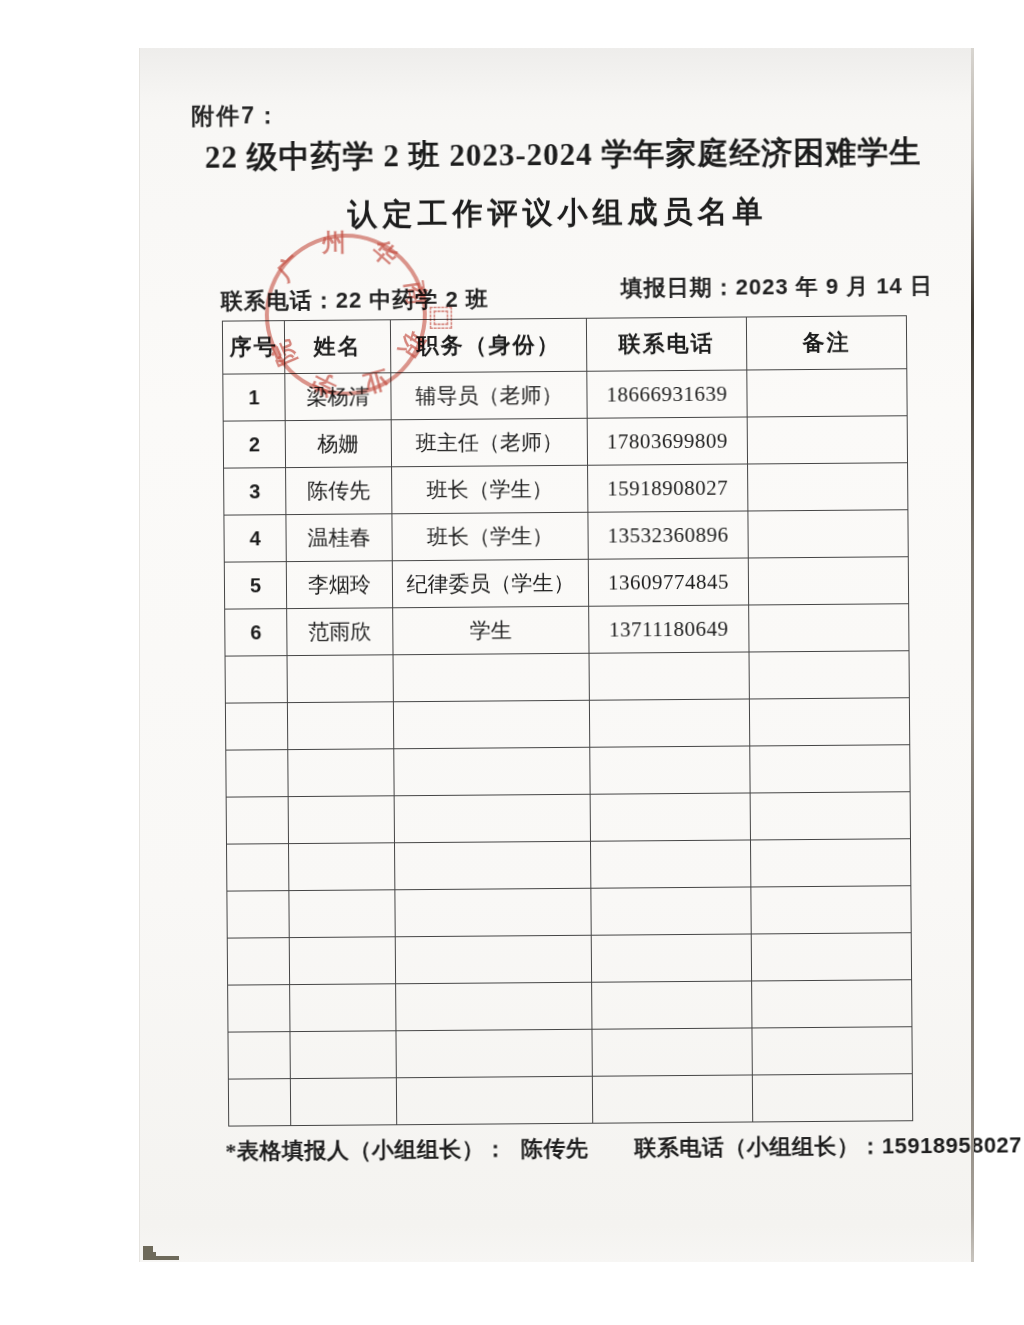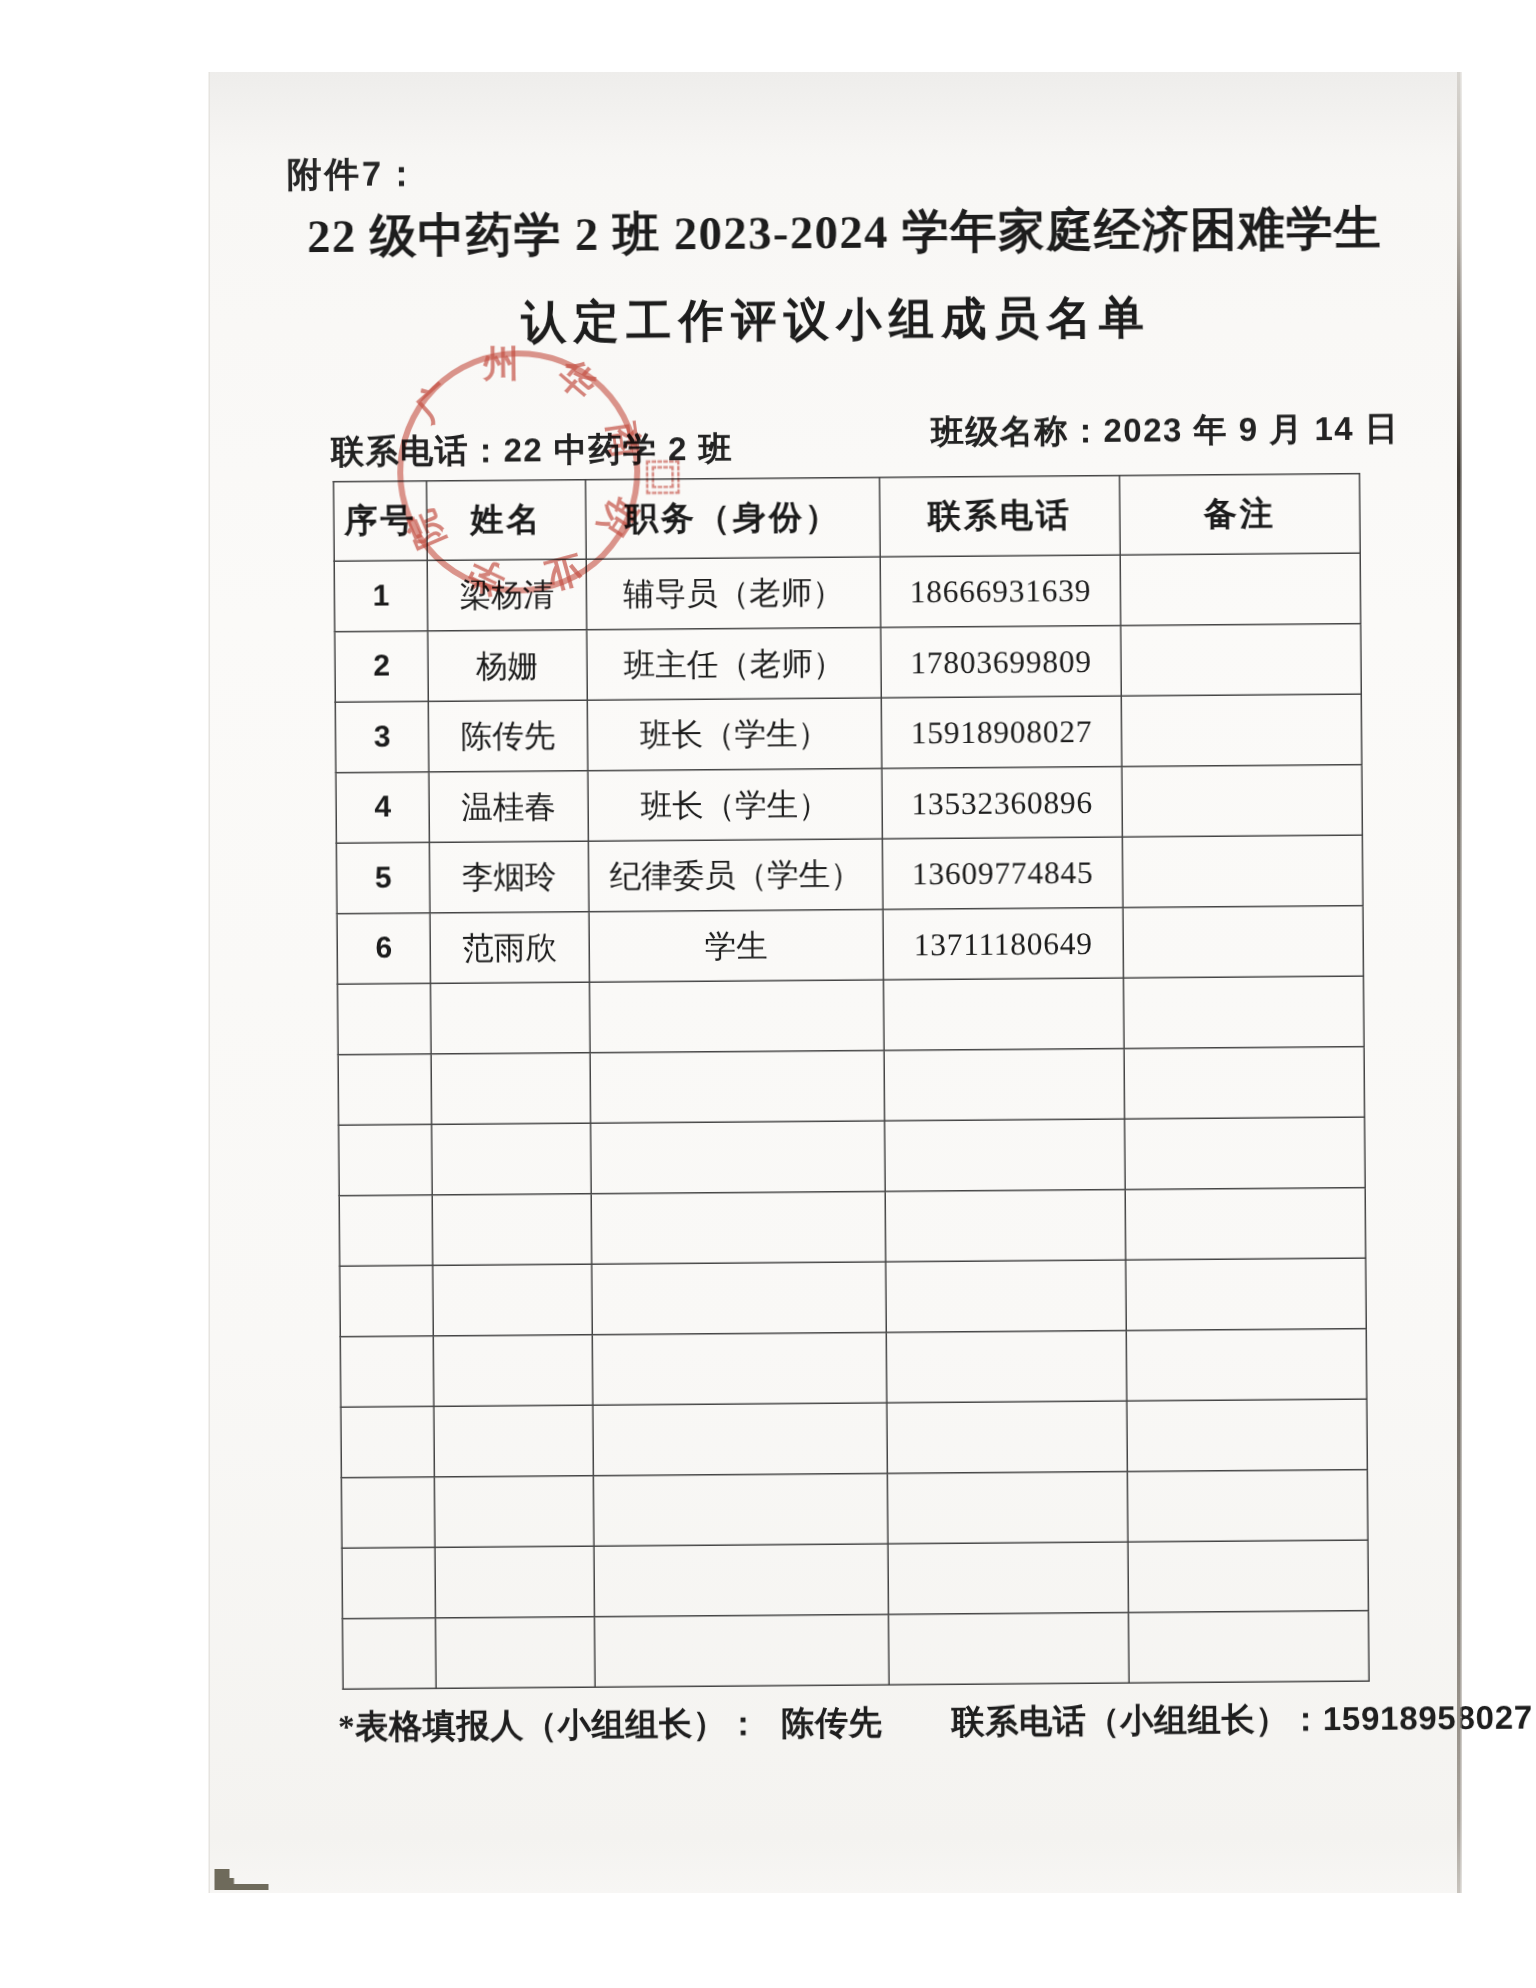--- a/index.html
+++ b/index.html
@@ -118,21 +118,21 @@
 
     <div class="attachment-label">附件7：</div>
 
     <div class="doc-title">
       <span class="line1">22 级中药学 2 班 2023-2024 学年家庭经济困难学生</span>
       <span class="line2">认定工作评议小组成员名单</span>
     </div>
 
     <div class="meta-class"><span>联系电话：</span><span>22 中药学 2 班</span></div>
 
-    <div class="meta-date"><span>班级名称：</span><span>2023 年 9 月 14 日</span></div>
+    <div class="meta-date"><span>填报日期：</span><span>2023 年 9 月 14 日</span></div>
 
     <table class="roster">
       <colgroup>
         <col style="width:62px">
           <col style="width:106px">
           <col style="width:196px">
         <col style="width:160px">
           <col style="width:160px">
       </colgroup>
       <thead>

